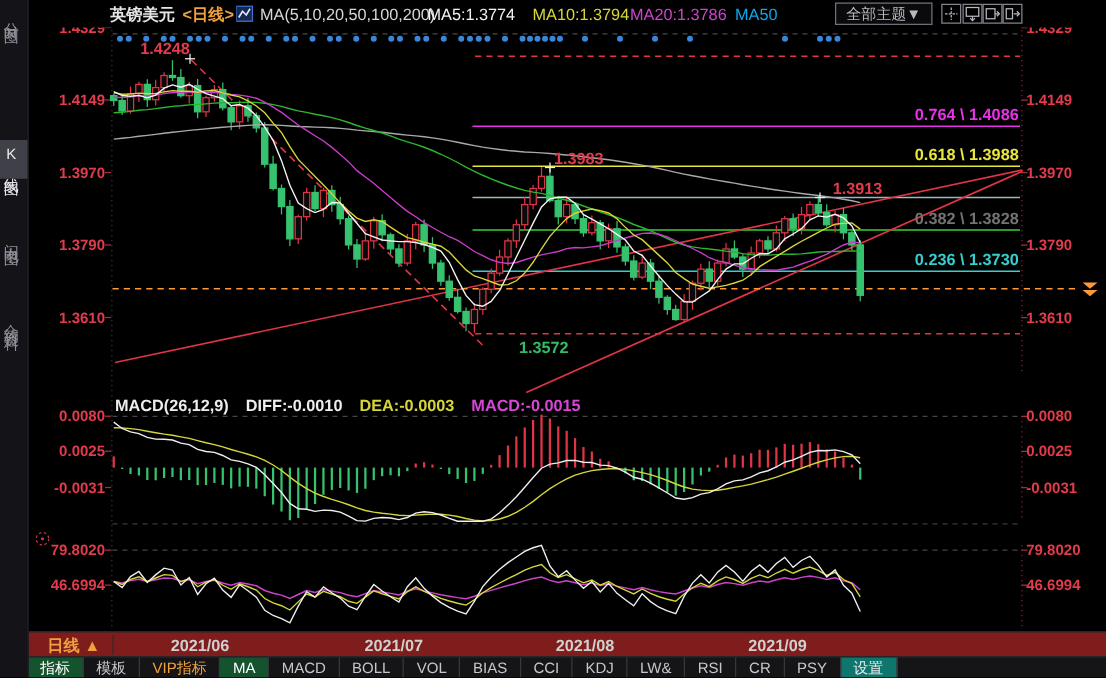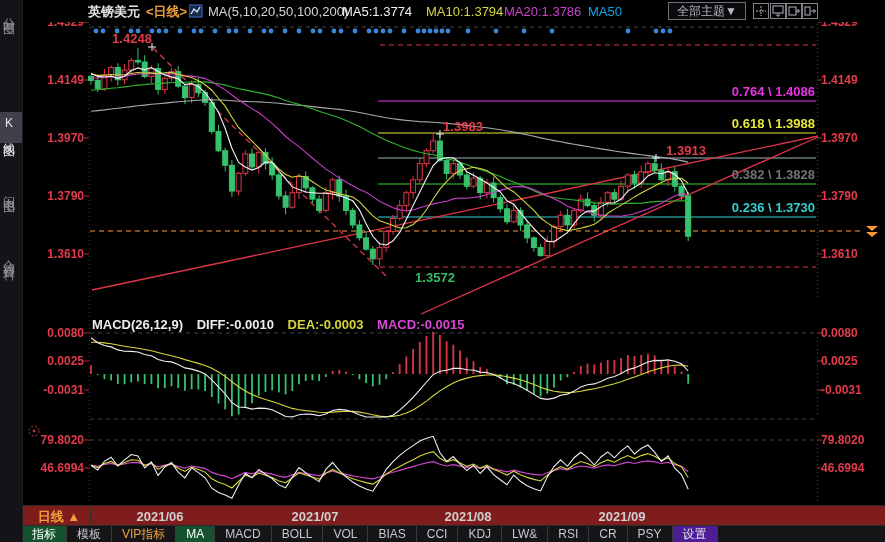--- a/index.html
+++ b/index.html
@@ -39,21 +39,21 @@
   #xstrip{position:absolute;left:22px;top:505px;width:863px;height:20px;background:#7f1d1d;border-top:1px solid #26262b;z-index:4;}
   #period-cell{position:absolute;left:6px;top:2px;width:62px;height:16px;color:#f0a13c;font-weight:bold;font-size:13px;
                text-align:center;border-right:1px solid #2c2c31;cursor:pointer;}
   .date{position:absolute;top:3px;font-size:13px;font-weight:bold;color:#cfcfcf;transform:translateX(-50%);}
   
   #toolbar{position:absolute;left:22px;top:525px;width:863px;height:17px;background:#151518;display:flex;z-index:4;
            border-top:1px solid #2a2a2e;}
   .tab{font-size:12px;line-height:16px;color:#c6c6cc;padding:0 10px;border-right:1px solid #37373c;cursor:pointer;white-space:nowrap;}
   .tab.selected{background:#14532d;color:#fff;}
   .tab.vip{color:#f0a13c;}
-  .tab.settings{background:#4c1d95;color:#e8e8e8;}
+  .tab.settings{background:#0f766e;color:#e8e8e8;}
   svg{position:absolute;left:0;top:0;z-index:1;}
   #canvas-hit{position:absolute;left:90px;top:22px;width:728px;height:483px;z-index:2;}
 </style>
 </head>
 <body>
 
 <div class="app">
   <svg id="cv" width="885" height="542">
       <line x1="132" y1="506" x2="132" y2="511" stroke="#55555c" stroke-width="1"></line>
       <line x1="287" y1="506" x2="287" y2="511" stroke="#55555c" stroke-width="1"></line>

